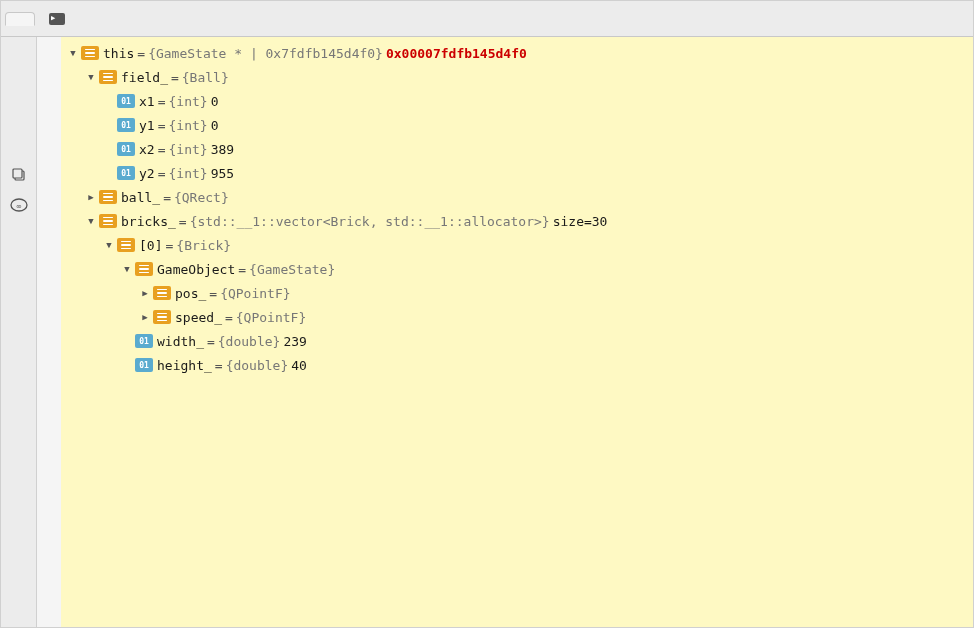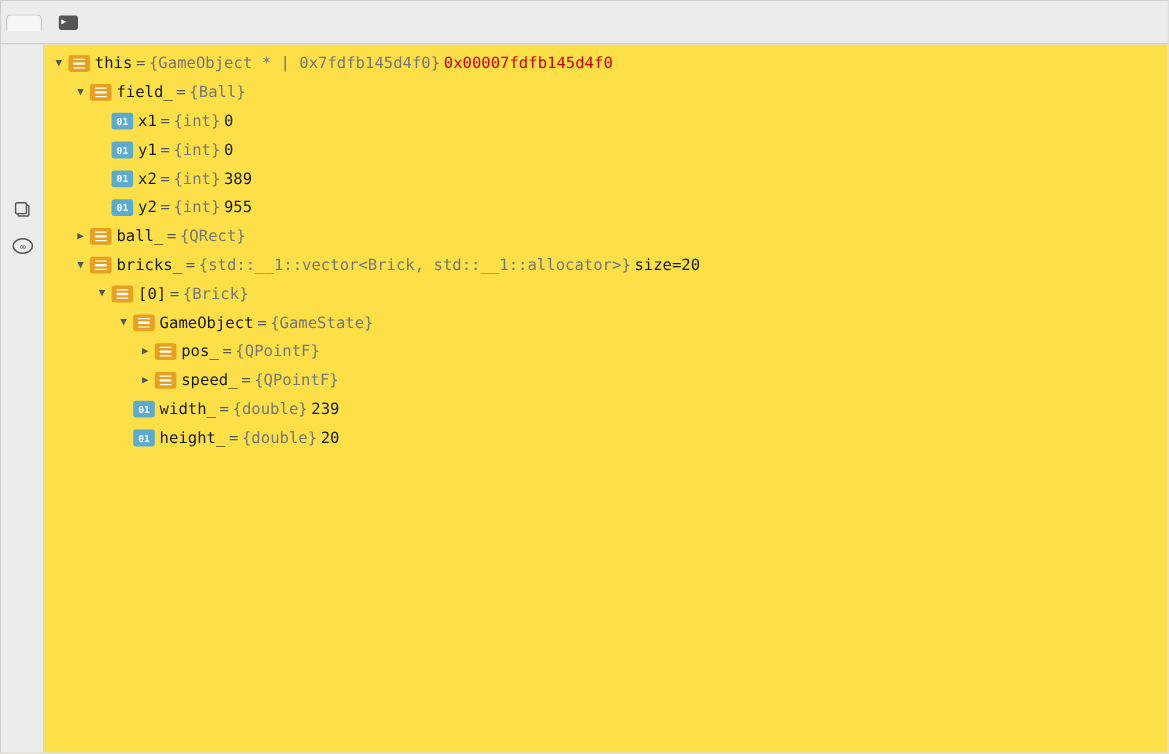--- a/index.html
+++ b/index.html
@@ -102,22 +102,23 @@
     .toolbar-btn.disabled {
       color: #bbb;
       cursor: default;
     }
 
     
     .variables-panel {
       flex: 1;
       overflow-y: auto;
       overflow-x: auto;
-      background: #fde047;
+      background: #fef9c3;
       padding: 4px 0;
+      margin-left: 24px;
     }
 
     .tree-row {
       display: flex;
       align-items: center;
       height: 24px;
       padding-right: 8px;
       white-space: nowrap;
       cursor: default;
     }
@@ -192,21 +193,21 @@
     }
     .var-type {
       color: #777;
     }
     .var-value {
       color: #1a1a1a;
       margin-left: 3px;
     }
     .var-value.highlight {
       color: #cc0000;
-      font-weight: 400;
+      font-weight: 700;
       text-align: center;
     }
     .var-value.num {
       color: #1a1a1a;
     }
     .var-value.size {
       color: #1a1a1a;
     }
   </style>
 </head>
@@ -251,21 +252,21 @@
           <span class="disclosure expanded"></span>
           <span class="var-icon struct">
             <span class="struct-lines">
               <span></span>
               <span></span>
               <span></span>
             </span>
           </span>
           <span class="var-name">this</span>
           <span class="var-eq"> = </span>
-          <span class="var-type">{GameObject * | 0x7fdfb145d4f0}</span>
+          <span class="var-type">{GameState * | 0x7fdfb145d4f0}</span>
           <span class="var-value highlight"> 0x00007fdfb145d4f0</span>
         </div>
         <div class="tree-row">
           <span class="indent" style="width: 22px;"></span>
           <span class="disclosure expanded"></span>
           <span class="var-icon struct">
             <span class="struct-lines">
               <span></span>
               <span></span>
               <span></span>
@@ -331,21 +332,21 @@
           <span class="var-icon struct">
             <span class="struct-lines">
               <span></span>
               <span></span>
               <span></span>
             </span>
           </span>
           <span class="var-name">bricks_</span>
           <span class="var-eq"> = </span>
           <span class="var-type">{std::__1::vector&lt;Brick, std::__1::allocator&gt;}</span>
-          <span class="var-value size"> size=20</span>
+          <span class="var-value size"> size=30</span>
         </div>
         <div class="tree-row">
           <span class="indent" style="width: 40px;"></span>
           <span class="disclosure expanded"></span>
           <span class="var-icon struct">
             <span class="struct-lines">
               <span></span>
               <span></span>
               <span></span>
             </span>
@@ -405,18 +406,18 @@
           <span class="var-type">{double}</span>
           <span class="var-value num"> 239</span>
         </div>
         <div class="tree-row">
           <span class="indent" style="width: 58px;"></span>
           <span class="disclosure leaf"></span>
           <span class="var-icon int" style="font-size: 8px; font-family: monospace;">01</span>
           <span class="var-name">height_</span>
           <span class="var-eq"> = </span>
           <span class="var-type">{double}</span>
-          <span class="var-value num"> 20</span>
+          <span class="var-value num"> 40</span>
         </div>
       </div>
 
   </div>
 </div>
 
 </body></html>

